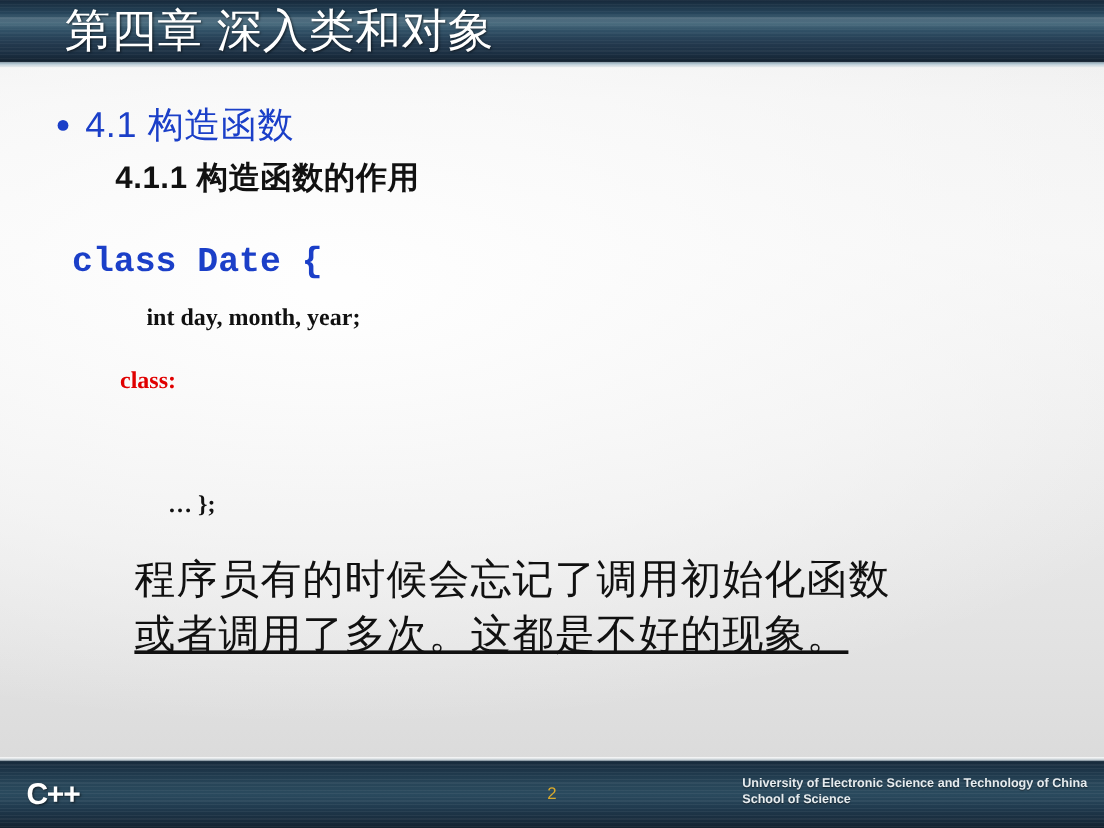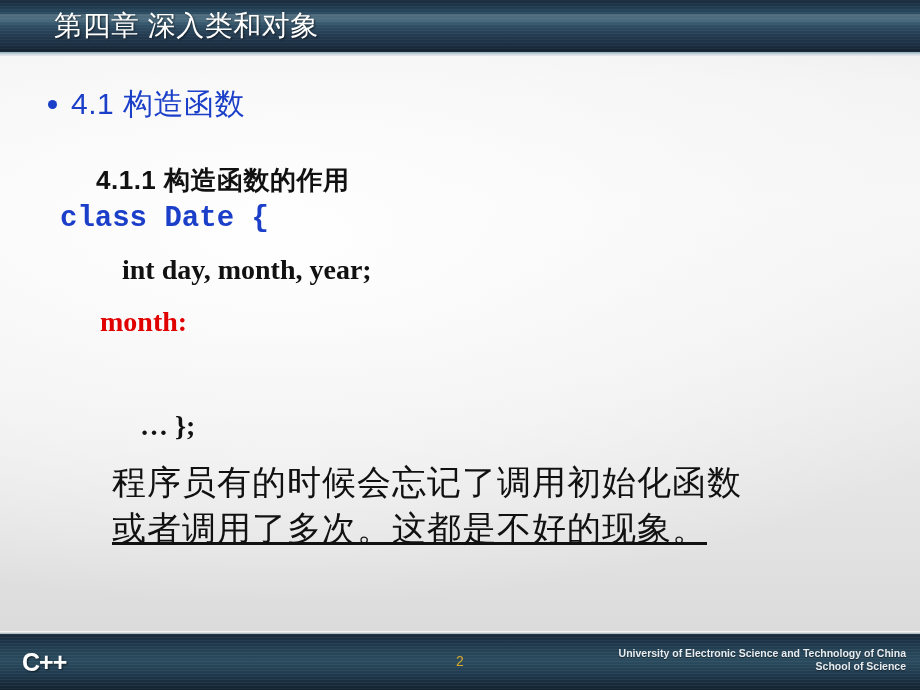--- a/index.html
+++ b/index.html
@@ -54,21 +54,21 @@
   #header-rule {
     position: absolute;
     left: 0; top: 52px;
     width: 920px; height: 4px;
     background: linear-gradient(to bottom, #8fa9b8 0%, #c8d6de 50%, #e6eaec 100%);
   }
   #slide-title {
     position: absolute;
     left: 54px; top: 6px;
     font-family: "Liberation Sans", sans-serif;
-    font-size: 28px;
+    font-size: 38px;
     line-height: 40px;
     color: #ffffff;
     letter-spacing: 0.5px;
     text-shadow: 1px 1px 2px rgba(0,0,0,0.55);
     white-space: nowrap;
   }
 
   
   #content {
     position: absolute;
@@ -102,27 +102,26 @@
   }
 
   .l2-heading {
     left: 96px;
     top: 63px;
     font-family: "Liberation Sans", sans-serif;
     font-size: 26px;
     font-weight: bold;
     color: #111111;
     letter-spacing: 0.5px;
-    margin-top: 32px;
   }
 
   .code {
     font-family: "Liberation Serif", serif;
     font-weight: bold;
-    font-size: 28px;
+    font-size: 20px;
     color: #111111;
   }
   .code-blue  { color: #1b3fc8; }
   .code-red   { color: #e00000; }
 
   .code-class   { left: 60px;  top: 134px; font-size: 29px; font-family: Liberation Mono, monospace; }
   .code-fields  { left: 122px; top: 186px; }
   .code-public  { left: 100px; top: 238px; }
   .code-init    { left: 136px; top: 290px; }
   .code-ellipsis{ left: 140px; top: 342px; }
@@ -183,21 +182,20 @@
     left: 0; top: 19px;
     width: 920px;
     text-align: center;
     font-family: "Liberation Sans", sans-serif;
     font-size: 14px;
     color: #d8a92c;
   }
   #org-credit {
     position: absolute;
     right: 14px; top: 13px;
-    text-align: right;
     font-family: "Liberation Sans", sans-serif;
     font-size: 10.5px;
     font-weight: bold;
     line-height: 13px;
     color: #e6ecef;
     text-shadow: 0 1px 1px rgba(0,0,0,0.5);
   }
 </style>
 </head>
 <body>
@@ -217,21 +215,21 @@
       <span class="bullet-dot"></span>
       <span class="l1-heading">4.1 构造函数</span>
     </div>
 
     <div class="line l2-heading">4.1.1 构造函数的作用</div>
 
     <div class="line code code-class code-blue">class Date {</div>
 
     <div class="line code code-fields">int day, month, year;</div>
 
-    <div class="line code code-public code-red">month:</div>
+    <div class="line code code-public code-red">class:</div>
 
 
     <div class="line code code-ellipsis">…      };</div>
 
     <div class="line cn-note cn-note-1">程序员有的时候会忘记了调用初始化函数</div>
     <div class="line cn-note cn-note-2">或者调用了多次。这都是不好的现象。</div>
 
   </div>
 
   <div id="footer-rule"></div>

